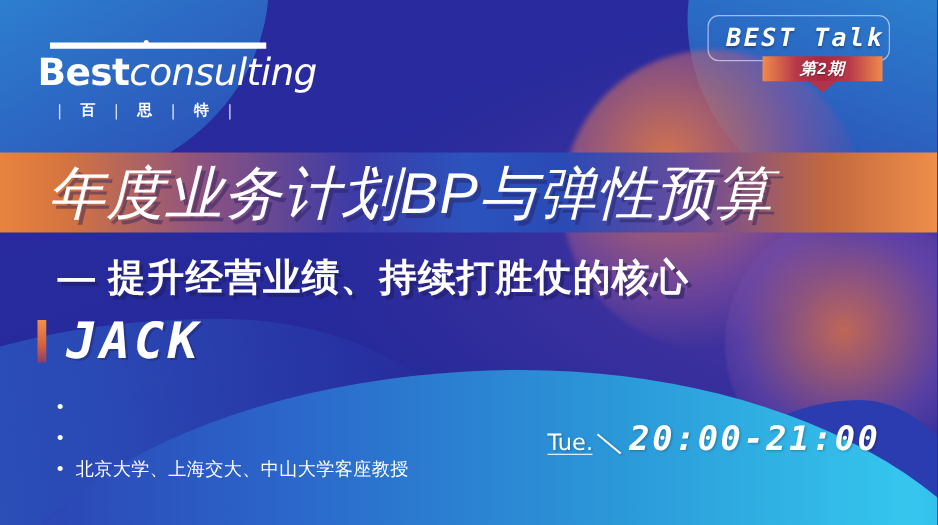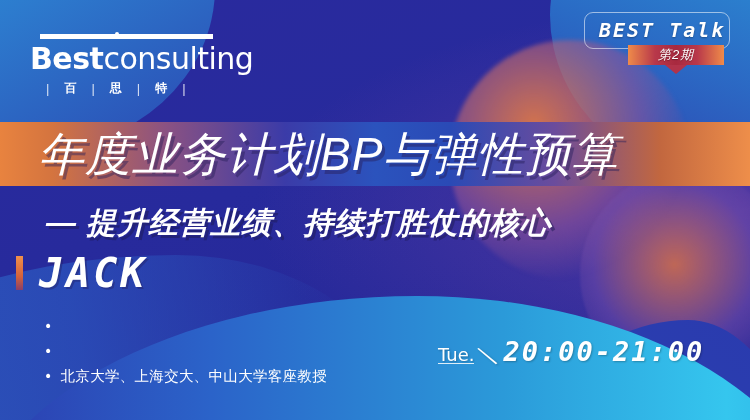--- a/index.html
+++ b/index.html
@@ -66,30 +66,30 @@
   }
   .logo-topbar-dot{
     position:absolute; left:85px; top:-2px; width:4px; height:4px;
     background:#fff; border-radius:50%;
   }
   .logo-word{
     font-size:30px; line-height:32px; color:#fff; letter-spacing:-0.5px;
     white-space:nowrap; font-family:"DejaVu Sans","Liberation Sans",sans-serif;
   }
   .logo-word .b{ font-weight:700; }
-  .logo-word .c{ font-weight:400; }
+  .logo-word .c{ font-weight:400;font-style:italic; }
   .logo-cn{
     display:flex; align-items:center; gap:0; margin-top:5px;
     color:#fff; font-size:12px; letter-spacing:1px; padding-left:2px;
   }
   .logo-cn .sep{ color:rgba(255,255,255,.8); margin:0 14px; font-size:13px; }
   .logo-cn .ch{ font-weight:600; }
 
   
-  #badge{ position:absolute; right:20px; top:12px; width:146px; }
+  #badge{ position:absolute; right:38px; top:12px; width:146px; }
   .badge-box{
     border:1px solid rgba(255,255,255,.55);
     border-radius:9px;
     padding:5px 12px 6px 14px;
     text-align:center;
   }
   .badge-text{
     font-style:italic; font-weight:700; font-size:20px; color:#fff;
     letter-spacing:2px; white-space:nowrap;
     text-shadow:0 1px 2px rgba(0,0,0,.3);
@@ -104,46 +104,46 @@
     display:flex; align-items:center; justify-content:center;
   }
   .ribbon-tail{
     position:absolute; left:50%; top:20px; transform:translateX(-50%);
     width:0; height:0;
     border-left:11px solid transparent;
     border-right:11px solid transparent;
     border-top:9px solid #b2334a;
   }
   .ribbon-text{
-    font-size:13px; font-weight:400; color:#fff; letter-spacing:1px;
+    font-size:13px; font-weight:700; color:#fff; letter-spacing:1px;
     font-style:italic; text-shadow:0 1px 1px rgba(0,0,0,.35);
   }
 
   
   #title-band{
     position:absolute; left:0; top:122px; width:750px; height:64px;
     background:linear-gradient(90deg,
       #e8833f 0%, #d4743f 7%, #8b5282 22%, #3b3ba8 38%,
       #2b53bd 50%, #2a4ab6 60%, #6b4c9c 74%, #c2673f 88%, #ee8e4a 100%);
   }
   #title-text{
     position:absolute; left:38px; top:118px; width:700px;
     font-size:46px; font-weight:400; font-style:italic; color:#fff;
     letter-spacing:1px; white-space:nowrap; line-height:72px;
     text-shadow:3px 4px 0 rgba(40,30,90,.45);
   }
   #subtitle{
     position:absolute; left:46px; top:200px; width:700px;
-    font-size:30px; font-weight:700; font-style:italic; color:#fff;
+    font-size:30px; font-weight:700; color:#fff;
     letter-spacing:1px; white-space:nowrap; line-height:46px;
     text-shadow:3px 3px 0 rgba(30,25,85,.5);
   }
 
   
-  #speaker{ position:absolute; left:16px; top:252px; display:flex; align-items:center; gap:16px; }
+  #speaker{ position:absolute; left:30px; top:252px; display:flex; align-items:center; gap:16px; }
   .speaker-bar{
     width:7px; height:34px;
     background:linear-gradient(180deg,#f0904b 0%, #d4623c 60%, #8a3f6a 100%);
   }
   .speaker-name{
     font-size:40px; font-weight:700; font-style:italic; color:#fff;
     letter-spacing:3px; line-height:42px;
     font-family:"DejaVu Sans Mono","Liberation Mono",monospace;
     text-shadow:2px 2px 0 rgba(35,30,95,.4);
   }

